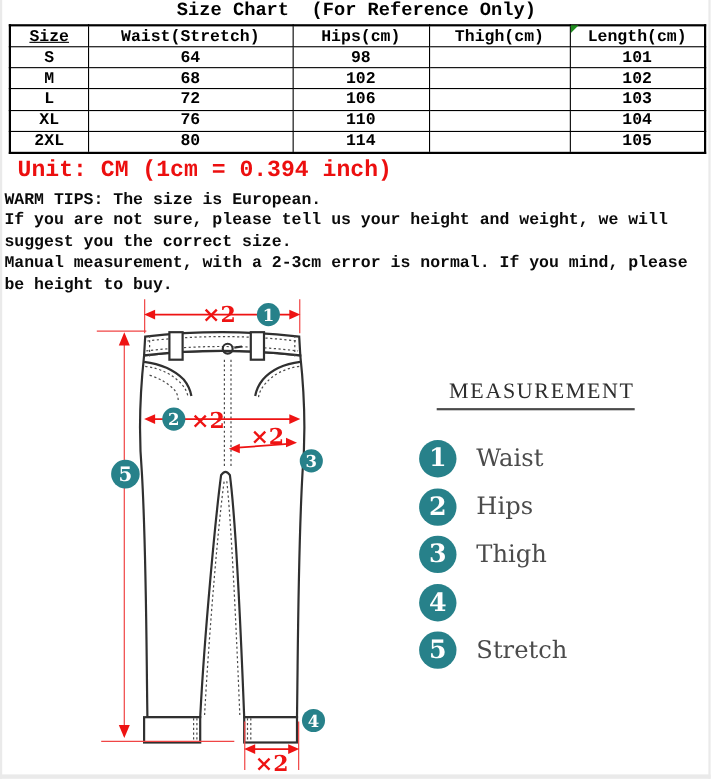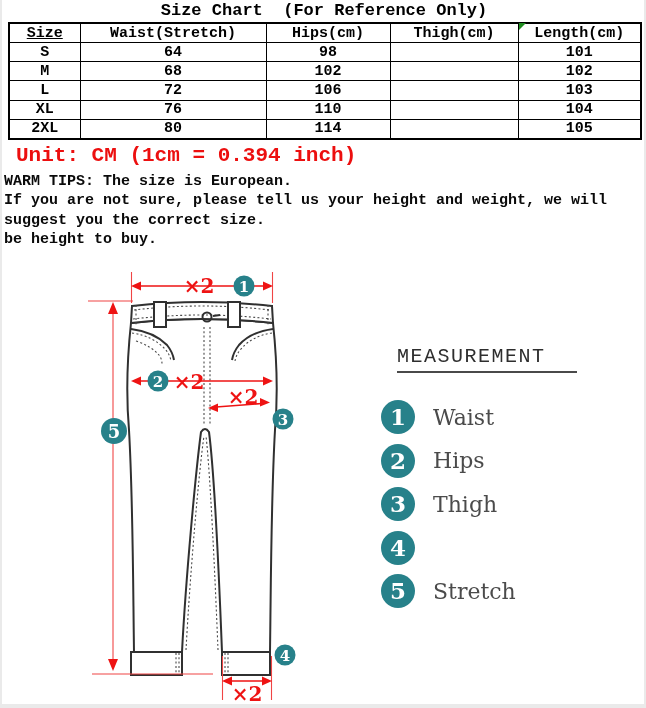--- a/index.html
+++ b/index.html
@@ -37,22 +37,22 @@
   
   .unit-line{
     position:absolute;left:4px;top:144px;font-size:21px;font-weight:700;
     color:#ec0f0f;white-space:pre;margin-left:12px;
   }
   .tips{position:absolute;left:4px;top:172px;}
   .tips div{font-size:15px;font-weight:700;color:#0a0a0a;line-height:19.4px;white-space:pre;}
 
   
   .legend-title{
-    position:absolute;left:397px;top:345px;width:180px;text-align:left;
-    font-family:Liberation Mono, monospace;font-size:20px;color:#2e2e2e;
+    position:absolute;left:397px;top:345px;width:180px;text-align:right;
+    font-family:Liberation Serif, serif;font-size:20px;color:#2e2e2e;
     letter-spacing:1.5px;border-bottom:2px solid #4a4a4a;padding-bottom:3px;
   }
   .legend{position:absolute;left:381px;top:400px;}
   .legend-row{display:flex;align-items:center;height:34px;margin-bottom:9.5px;}
   .legend-num{
     width:34px;height:34px;border-radius:50%;background:#27818a;
     color:#fff;font-family:"DejaVu Serif", serif;font-size:23px;font-weight:700;
     text-align:center;line-height:34px;flex:0 0 34px;
   }
   .legend-label{
@@ -139,20 +139,21 @@
   </tr>
 </tbody>
   </table>
 <div class="cell-marker"></div>
 
 <div class="unit-line">Unit: CM (1cm = 0.394 inch)</div>
 <div class="tips">
   <div>WARM TIPS: The size is European.</div>
   <div>If you are not sure, please tell us your height and weight, we will</div>
   <div>suggest you the correct size.</div>
+  <div>Manual measurement, with a 2-3cm error is normal. If you mind, please</div>
   <div>be height to buy.</div>
 </div>
 
 <svg class="diagram" width="240" height="445" viewBox="78 263 240 445">
 
   <g>
     <path class="inkfill" d="M131,323 C127,360 126,395 129,430 C133,500 133,580 134,652
       L182,652 C186,575 196,470 201,432 Q205,426 209,432 C214,470 219,575 222,652
       L270,652 C271,580 271,500 275,430 C278,395 277,360 273,323 Q202,315 131,323 Z"></path>
     <path class="inkfill" d="M132,306 Q202,298 272,306 L273,323 Q202,315 131,323 Z"></path>

